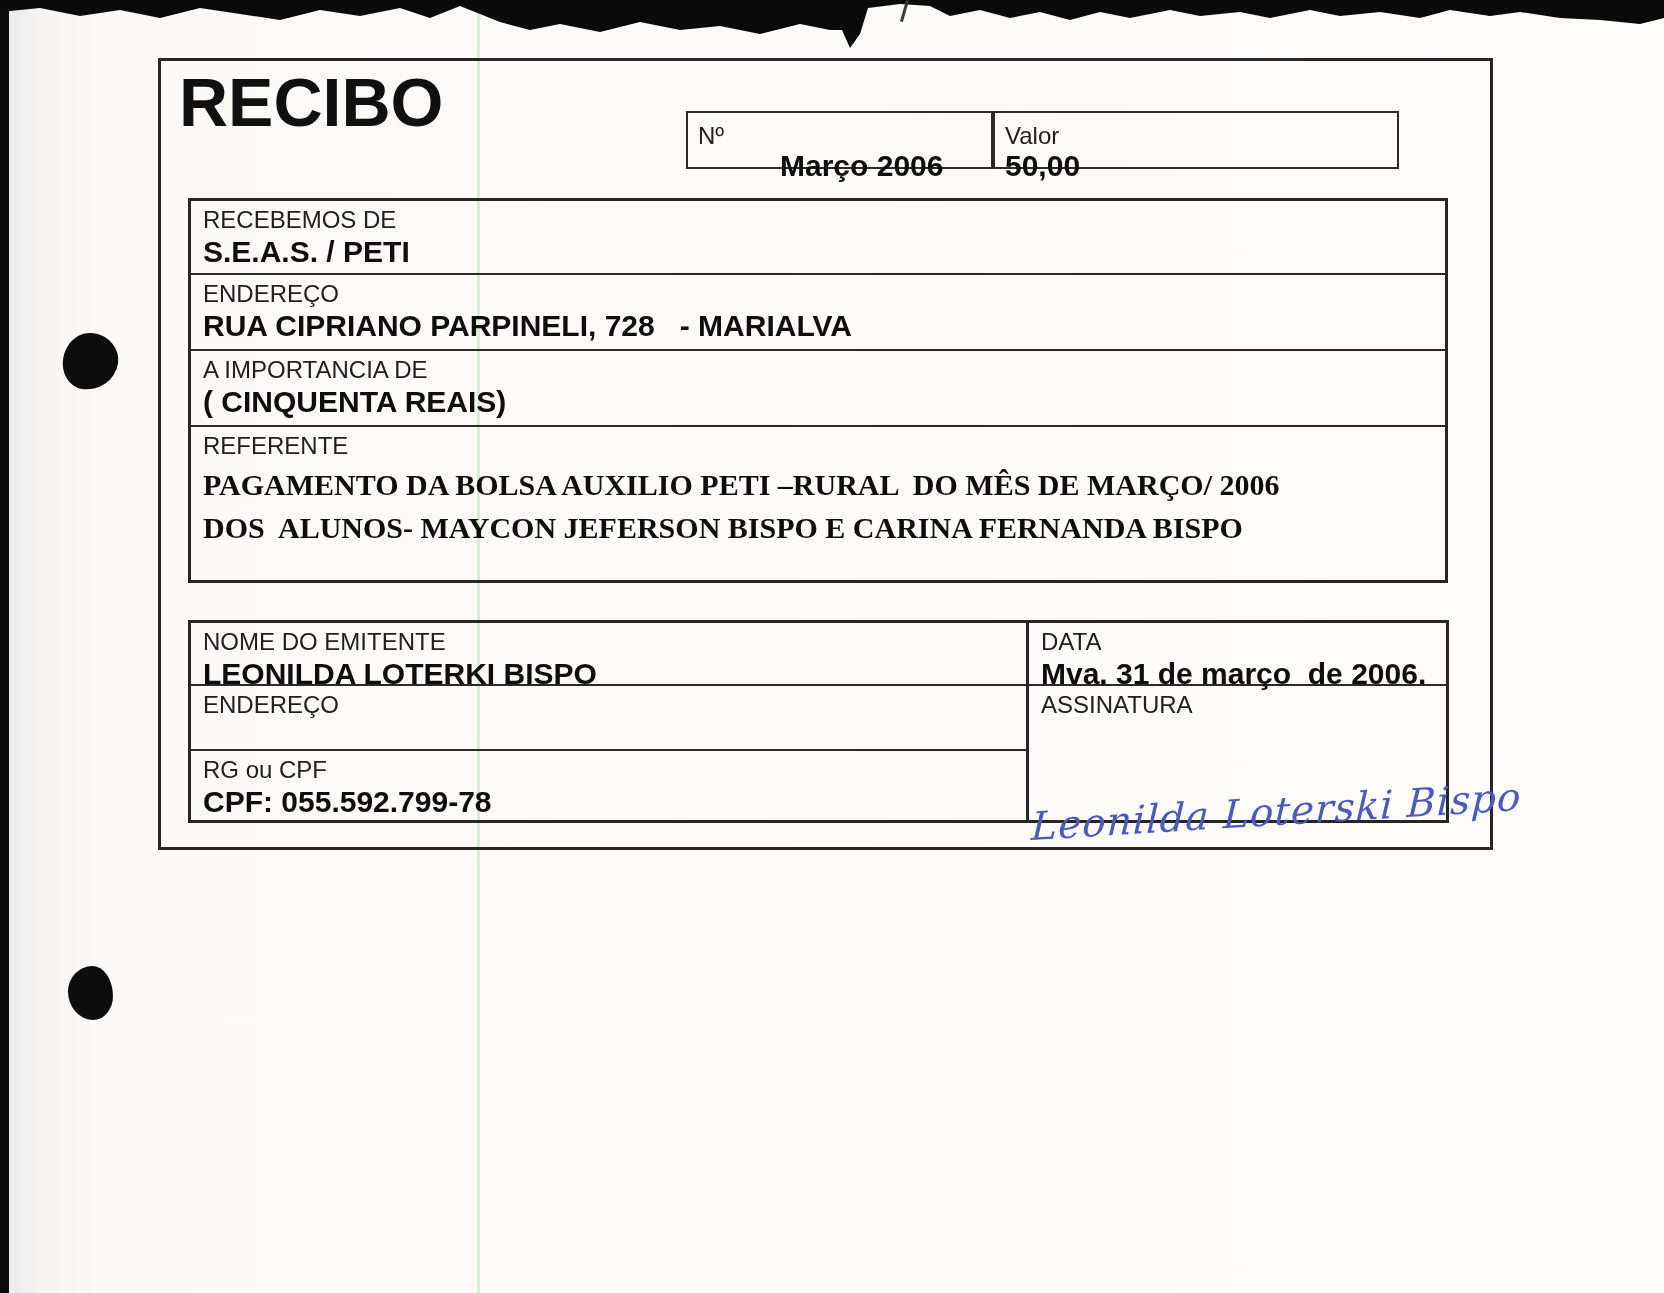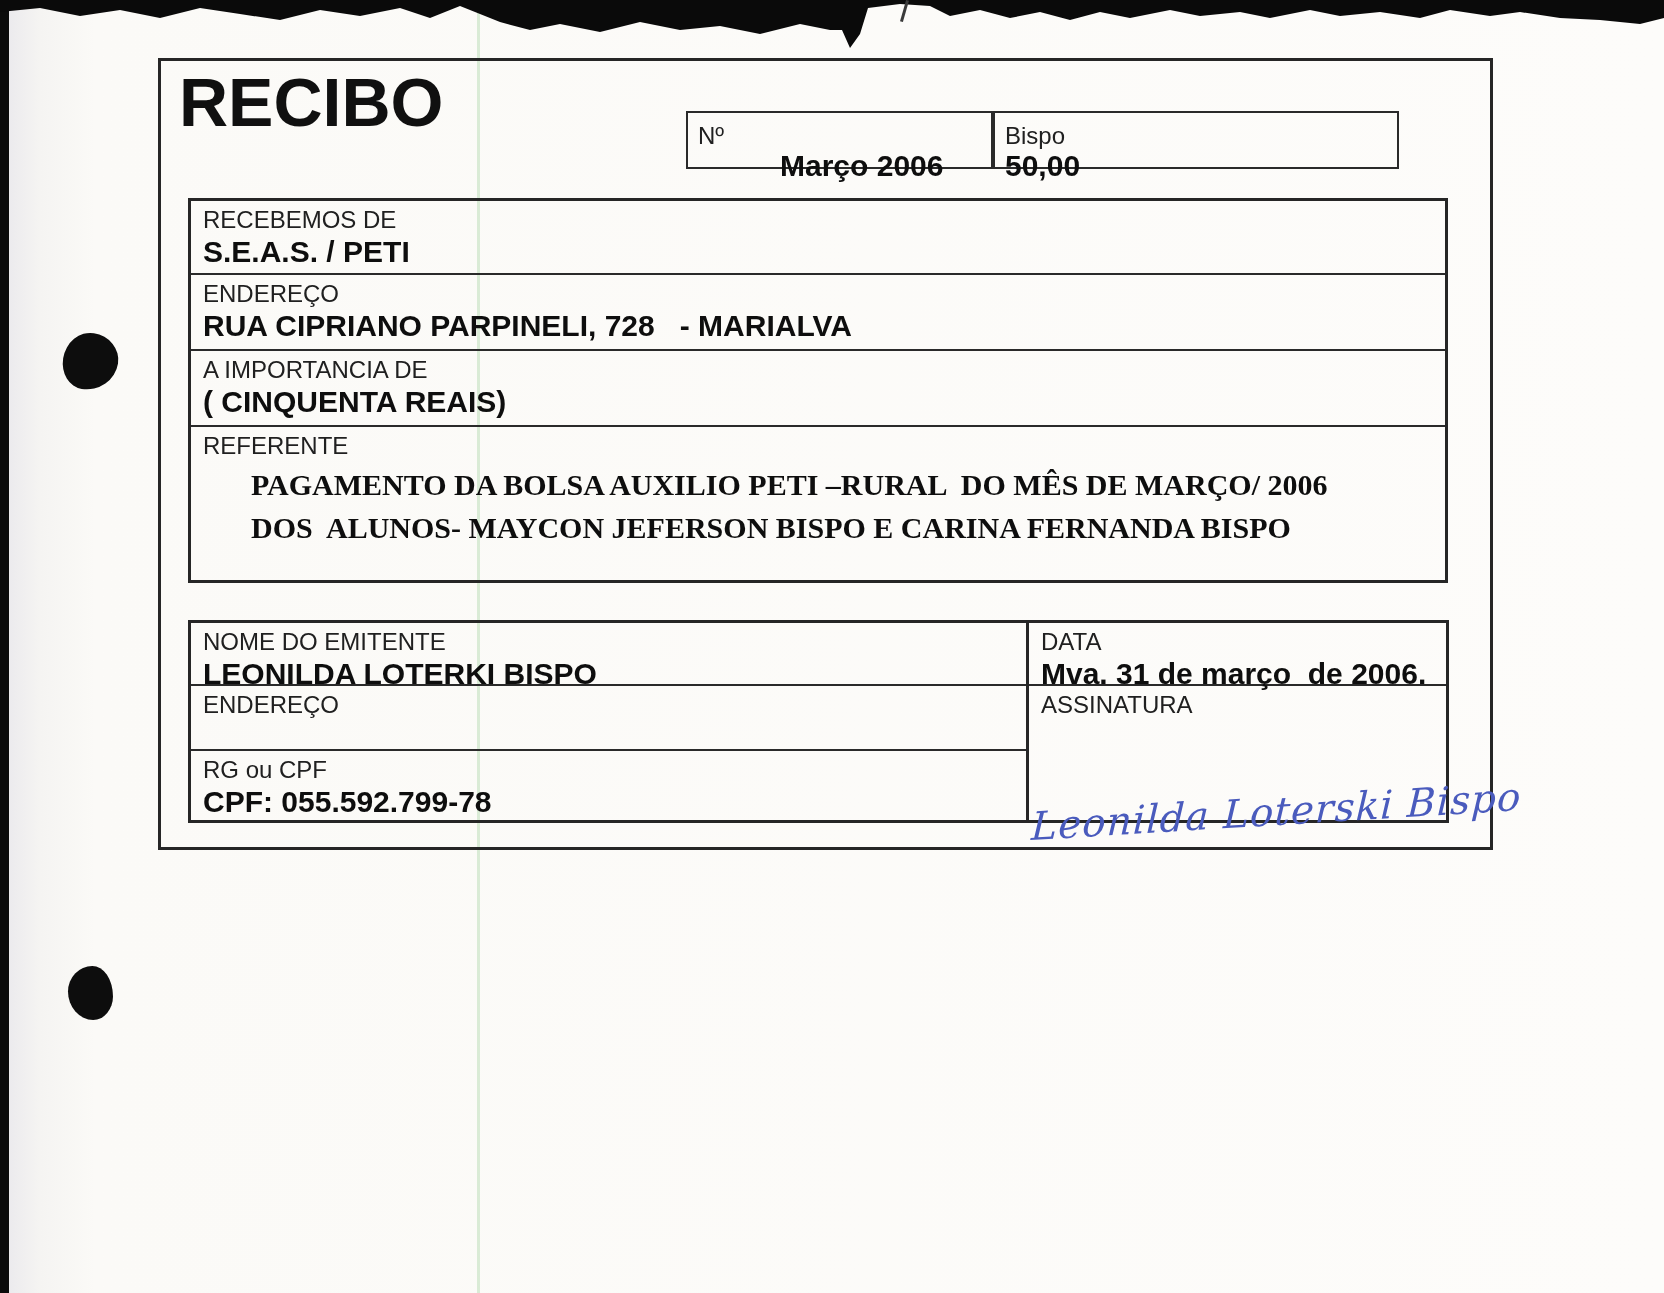--- a/index.html
+++ b/index.html
@@ -38,21 +38,21 @@
   .lbl { font-size:24px; color:#202020; line-height:1.15; white-space:pre; }
   .val { font-size:30px; font-weight:bold; color:#0e0e0e; line-height:1.2; white-space:pre; }
 
   .main-block { position:absolute; left:27px; top:137px; width:1260px; height:385px; border:3px solid #262626; }
   .row { padding:5px 12px 0 12px; }
   .row.bordered { border-bottom:2px solid #2a2a2a; }
   .row-1 { height:74px; } .row-2 { height:76px; } .row-3 { height:76px; }
   .row-ref { height:150px; }
   .ref-line { font-family:"Liberation Serif", serif; font-size:30px; font-weight:bold;
               color:#0e0e0e; line-height:1.45; white-space:pre; }
-  .ref-lines { margin-top:3px;margin-left:48px; }
+  .ref-lines { margin-top:3px; }
 
   .emit-block { position:absolute; left:27px; top:559px; width:1261px; height:203px; border:3px solid #262626; display:flex; }
   .col-left { width:835px; display:flex; flex-direction:column; }
   .col-right { flex:1; border-left:3px solid #262626; display:flex; flex-direction:column; }
   .cell { padding:5px 5px 0 12px; position:relative; }
   .cell.bordered { border-bottom:2px solid #2a2a2a; }
   .cell-name { height:63px; } .cell-addr { height:75px; } .cell-cpf { flex:1; }
   .cell-date { height:63px; } .cell-sign { flex:1; }
 
   .signature {
@@ -70,21 +70,21 @@
   <div class="fold-line"></div>
 
   <div class="form">
     <div class="title">RECIBO</div>
 
     <div class="nbox no-box">
       <div class="lbl">Nº</div>
       <div class="val">Março 2006</div>
     </div>
     <div class="nbox valor-box">
-      <div class="lbl">Bispo</div>
+      <div class="lbl">Valor</div>
       <div class="val">50,00</div>
     </div>
 
     <div class="main-block">
       <div class="row row-1 bordered">
         <div class="lbl">RECEBEMOS DE</div>
         <div class="val">S.E.A.S. / PETI</div>
       </div>
       <div class="row row-2 bordered">
         <div class="lbl">ENDEREÇO</div>

